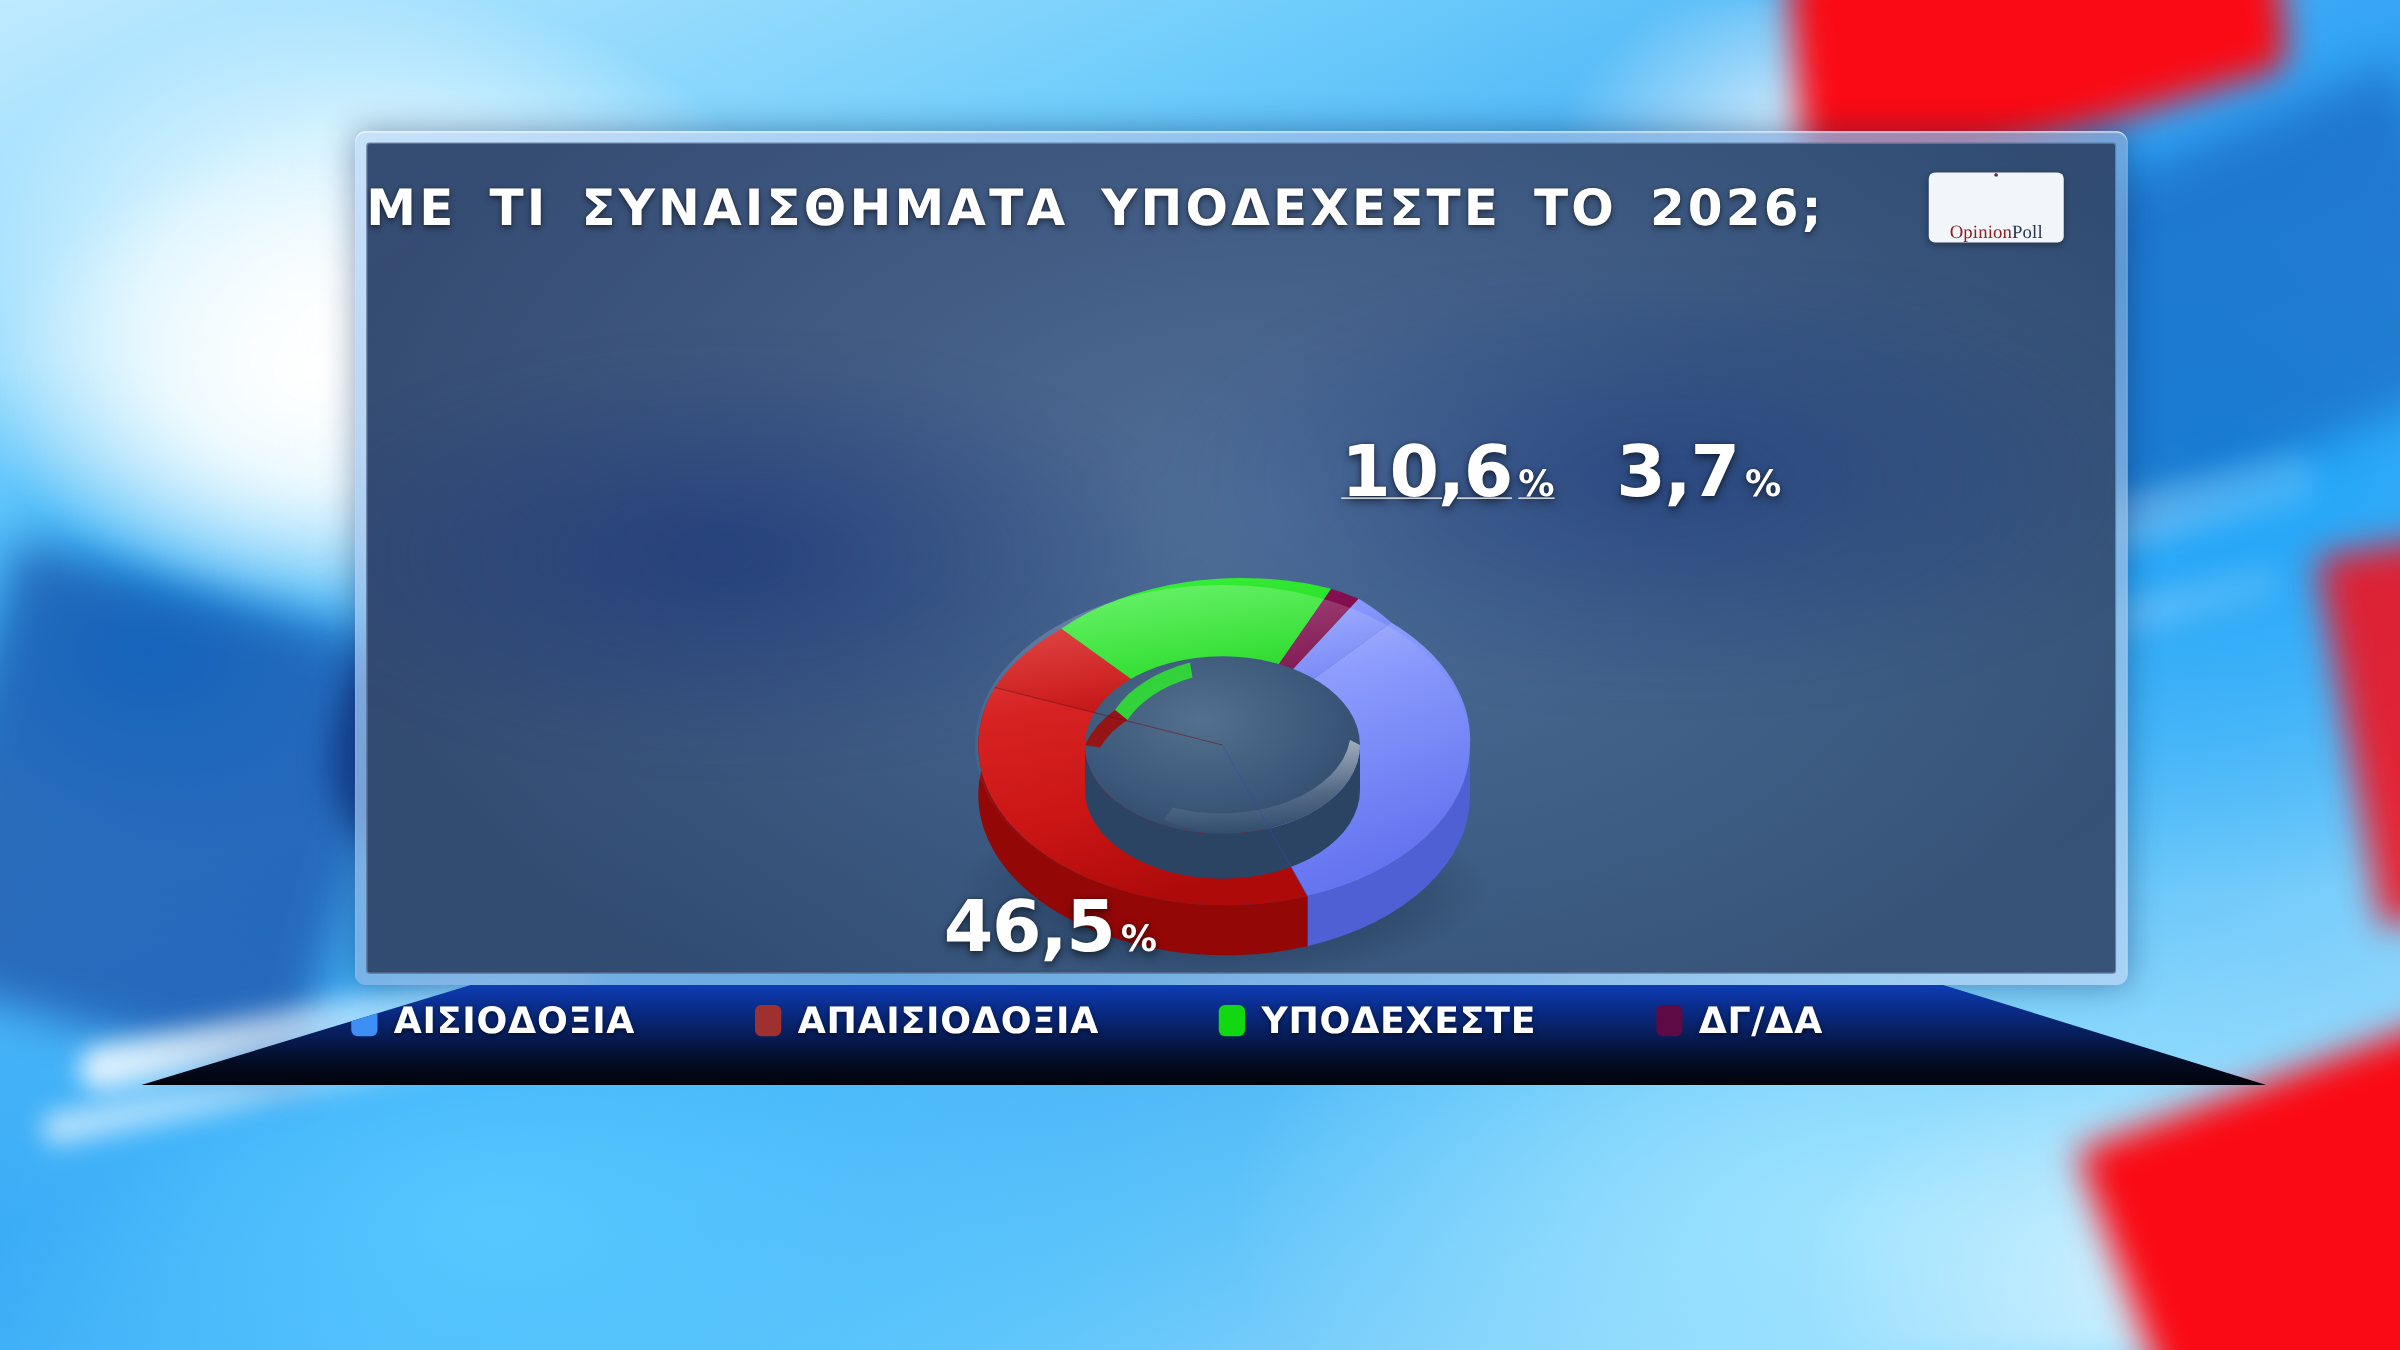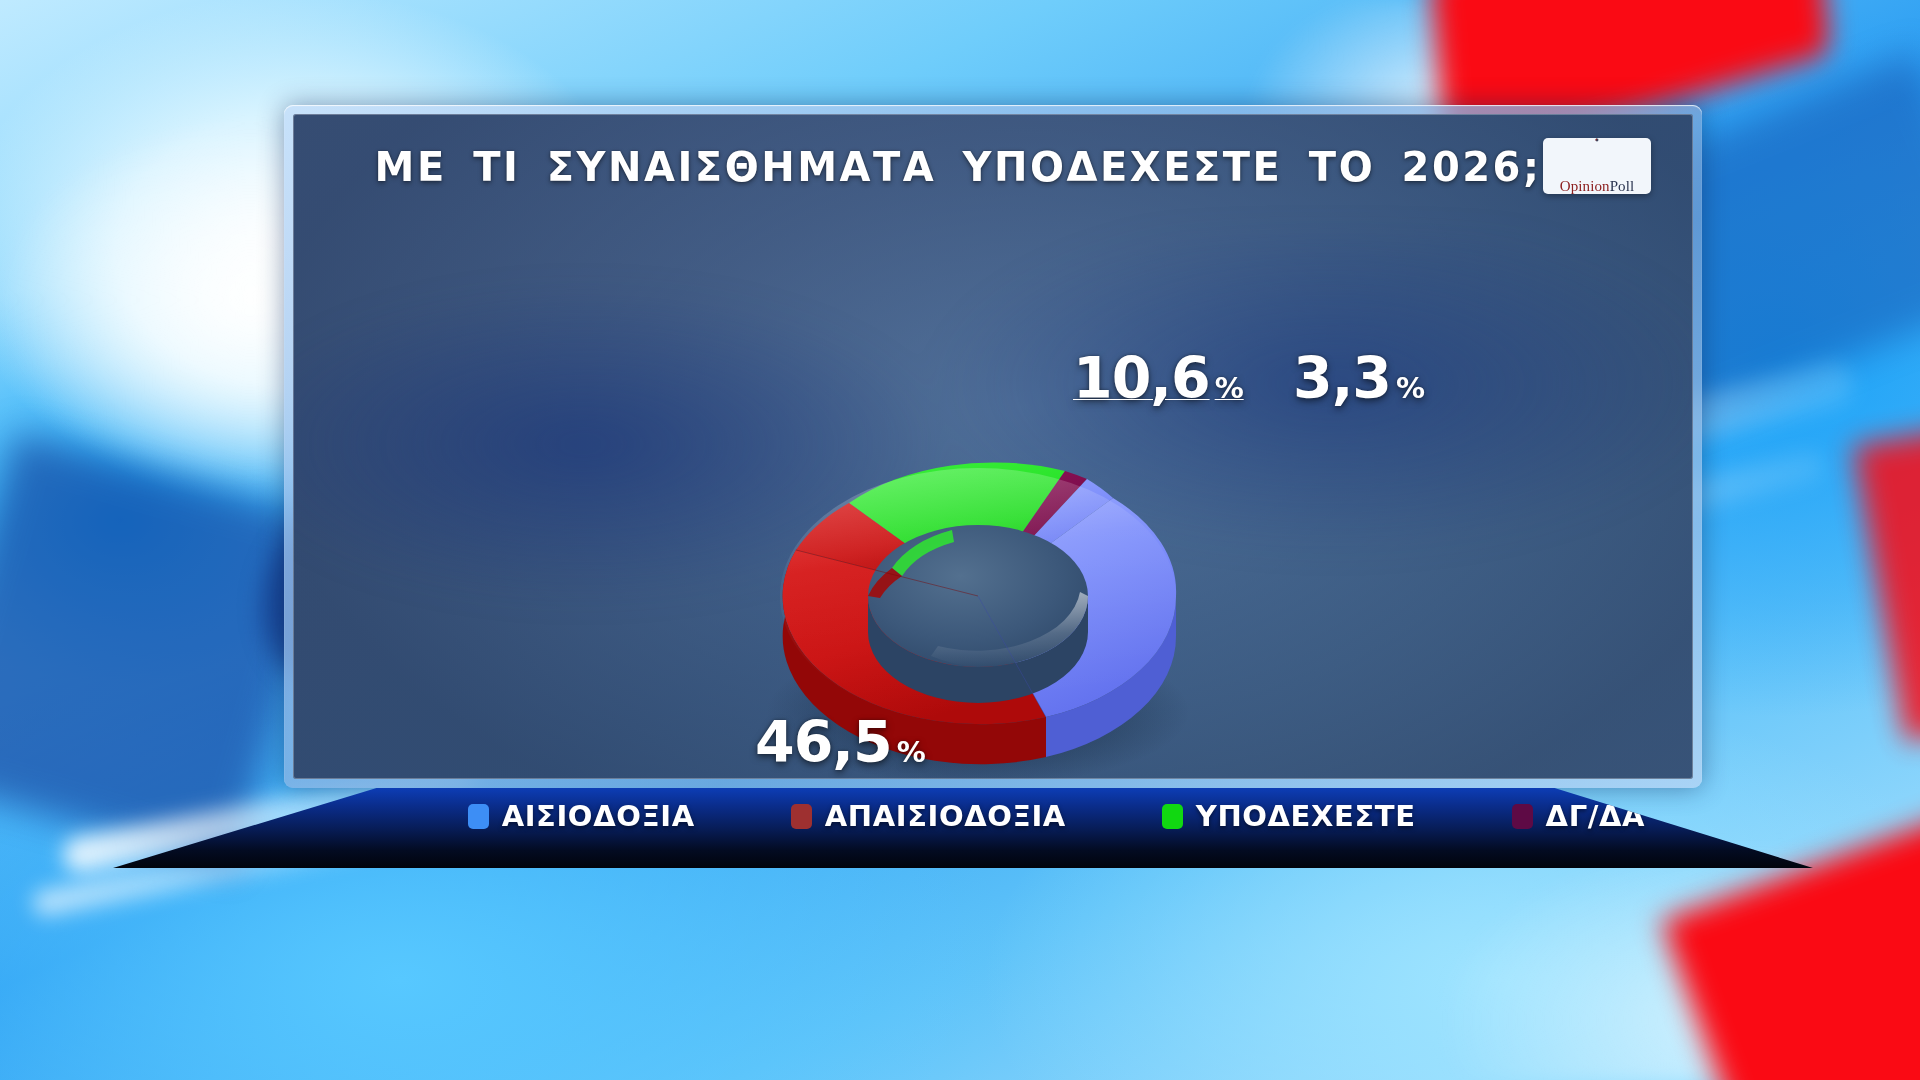--- a/index.html
+++ b/index.html
@@ -137,21 +137,21 @@
     filter: blur(16px);
     pointer-events: none;
   }
 
   
   #panel-title {
     position: absolute;
     left: 0;
     top: 30px;
     width: 100%;
-    text-align: center;
+    text-align: left;
     padding-right: 70px;
     box-sizing: border-box;
     color: #ffffff;
     font-size: 40px;
     font-weight: 700;
     letter-spacing: 2.5px;
     word-spacing: 10px;
     font-family: "DejaVu Sans", sans-serif;
     text-shadow: 0 2px 5px rgba(0,0,0,0.45), 0 0 2px rgba(0,0,0,0.35);
     white-space: nowrap;
@@ -225,21 +225,21 @@
     clip-path: polygon(0% 100%, 15.5% 0%, 84.8% 0%, 100% 100%);
   }
   #legend-items {
     position: absolute;
     left: 0;
     top: 0;
     width: 100%;
     height: 57px;
     display: flex;
     align-items: center;
-    justify-content: flex-end;
+    justify-content: flex-start;
     gap: 96px;
     padding-left: 168px;
     padding-right: 168px;
     box-sizing: border-box;
   }
   .legend-item {
     display: flex;
     align-items: center;
     gap: 13px;
   }
@@ -410,21 +410,21 @@
 
           <path d="M 152 196 A 110 71 0 0 1 176 168 L 186 176 A 100 64 0 0 0 164 198 Z" fill="#a00b0b" opacity="0.9"></path>
 
           <path d="M 262 196 L 80 150" stroke="#7a0505" stroke-width="1" opacity="0.45" fill="none"></path>
           <path d="M 262 196 L 330 317" stroke="#3b48a8" stroke-width="1" opacity="0.4" fill="none"></path>
         </svg>
       </div>
 
       <div class="value-label" id="label-green"><span class="num">10,6</span><span class="pct">%</span></div>
 
-      <div class="value-label" id="label-purple"><span class="num">3,3</span><span class="pct">%</span></div>
+      <div class="value-label" id="label-purple"><span class="num">3,7</span><span class="pct">%</span></div>
 
 
       <div class="value-label" id="label-red"><span class="num">46,5</span><span class="pct">%</span></div>
 
     </div>
   </div>
 
   <div id="legend-bar">
     <div id="legend-items">
 

